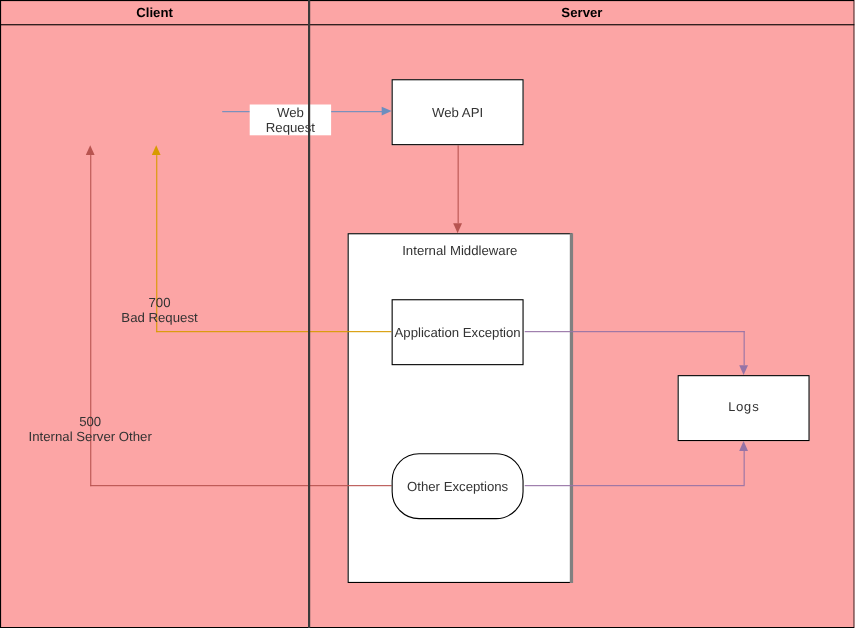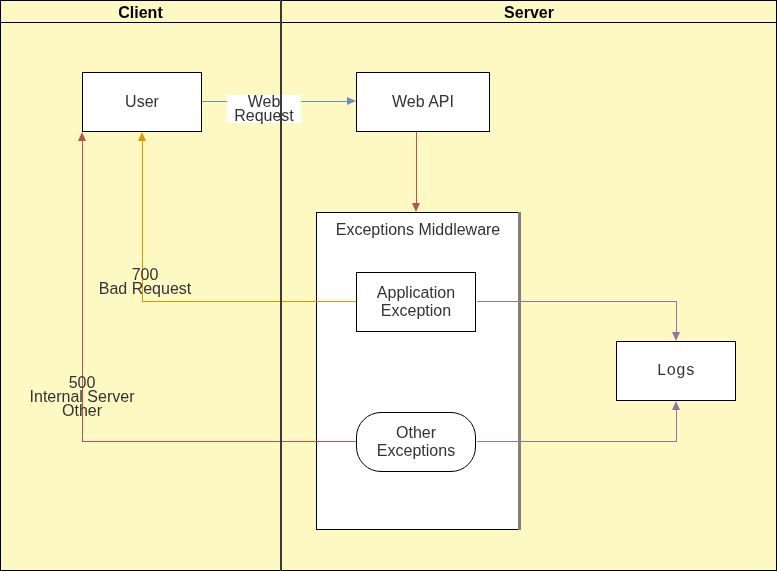--- a/index.html
+++ b/index.html
@@ -1,33 +1,33 @@
 <!DOCTYPE html>
 <html><head>
 <meta charset="utf-8">
 <style>
   html,body{margin:0;padding:0;background:#fff;}
   .stage{
-    position:relative;width:777px;height:571px;background:#fef9c3;
-    font-family:"Liberation Sans",sans-serif;font-size:16px;color:#333;
+    position:relative;width:777px;height:571px;background:#fca5a5;
+    font-family:"Liberation Sans",sans-serif;font-size:12px;color:#333;
     overflow:hidden;
   }
   .frame{position:absolute;inset:0;border:1px solid #000;z-index:0;}
   .header-sep{position:absolute;left:0;top:22px;width:777px;height:1px;background:#000;z-index:1;}
   .divider{position:absolute;left:280px;top:0;width:2px;height:571px;background:#3a3a3a;z-index:6;}
   .lane-title{position:absolute;top:4px;text-align:center;font-weight:bold;color:#000;z-index:1;}
   .lane-title.client{left:0;width:281px;}
   .lane-title.server{left:281px;width:496px;}
 
   .node{
     position:absolute;box-sizing:border-box;background:#fff;border:1px solid #000;
     display:flex;align-items:center;justify-content:center;text-align:center;z-index:3;
   }
   .node-user{left:82px;top:72px;width:120px;height:60px;}
-  .node-webapi{left:356px;top:72px;width:134px;height:60px;}
+  .node-webapi{left:356px;top:72px;width:120px;height:60px;}
   .node-appexc{left:356px;top:272px;width:120px;height:60px;}
   .node-otherexc{left:356px;top:412px;width:120px;height:60px;border-radius:25px;}
   .node-logs{left:616px;top:341px;width:120px;height:60px;font-family:Liberation Mono, monospace;}
 
   .container-box{
     position:absolute;left:316px;top:212px;width:204px;height:318px;
     box-sizing:border-box;border:1px solid #000;background:#fff;z-index:1;
   }
   .container-title{position:absolute;left:0;right:0;top:8px;text-align:center;}
   .container-shadow{position:absolute;left:518px;top:212px;width:3px;height:318px;background:#808080;z-index:2;}
@@ -78,21 +78,21 @@
 <body>
 
 <div class="stage">
   <div class="frame"></div>
   <div class="header-sep"></div>
 
   <div class="lane-title client">Client</div>
   <div class="lane-title server">Server</div>
 
   <div class="container-box">
-    <div class="container-title">Exceptions Middleware</div>
+    <div class="container-title">Internal Middleware</div>
   </div>
   <div class="container-shadow"></div>
 
   <div>
     <div class="seg blue seg-blue-h"></div>
     <div class="arrow right ar-blue"></div>
     <div class="edge-label onLine lbl-webreq">Web Request</div>
   </div>
 
   <div>
@@ -125,23 +125,20 @@
     <div class="seg purple seg-purA-v"></div>
     <div class="arrow down-purple ar-purA"></div>
   </div>
 
   <div>
     <div class="seg purple seg-purB-h"></div>
     <div class="seg purple seg-purB-v"></div>
     <div class="arrow up-purple ar-purB"></div>
   </div>
 
-  <div class="node node-user">
-    <span>User</span>
-  </div>
   <div class="node node-webapi">
     <span>Web API</span>
   </div>
   <div class="node node-appexc">
     <span>Application Exception</span>
   </div>
   <div class="node node-otherexc">
     <span>Other Exceptions</span>
   </div>
   <div class="node node-logs">

